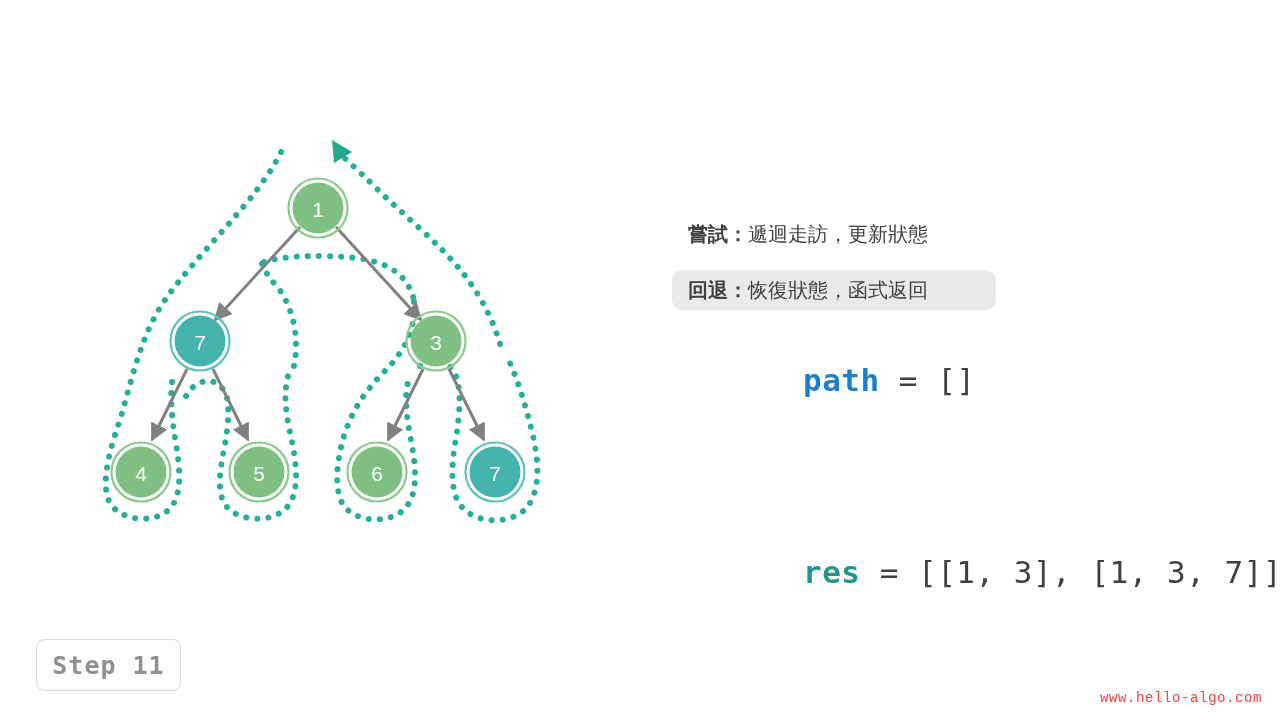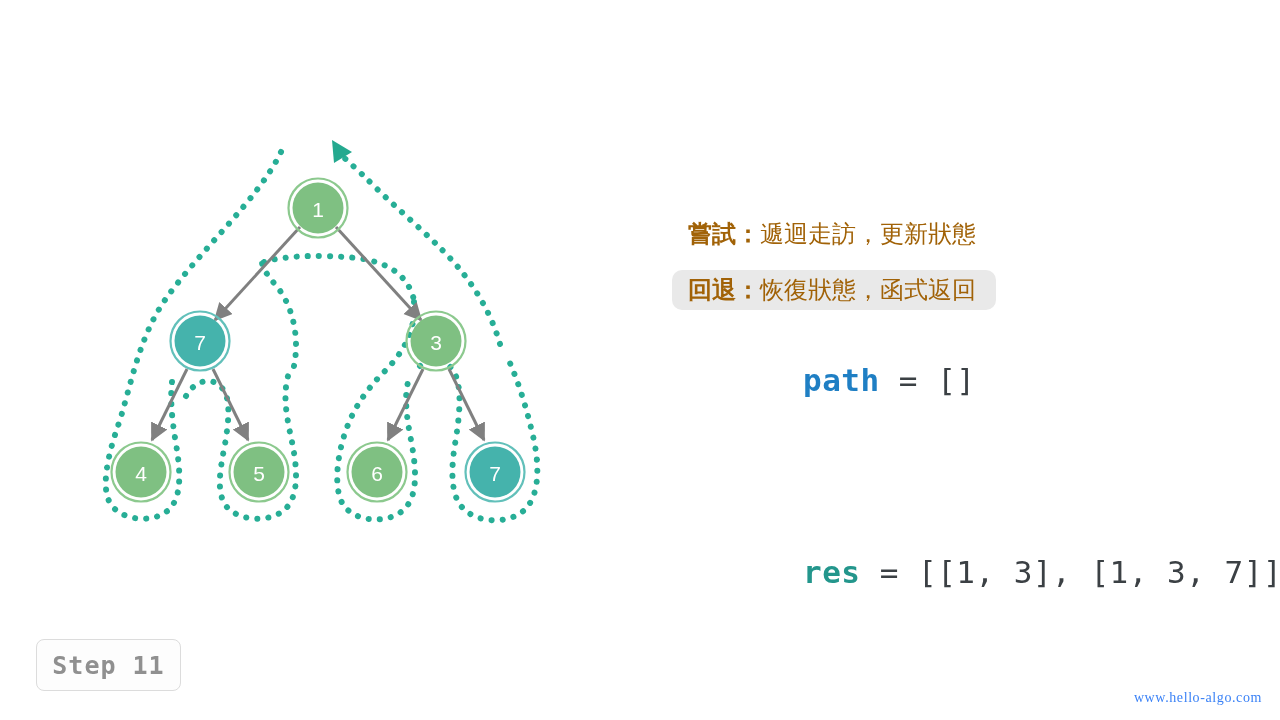--- a/index.html
+++ b/index.html
@@ -43,22 +43,22 @@
   #info-panel {
     position: absolute;
     left: 688px;
     top: 214px;
     width: 560px;
   }
 
   .desc-line {
     height: 40px;
     line-height: 40px;
-    font-size: 24px;
-    color: #a16207;
+    font-size: 20px;
+    color: #404040;
     white-space: nowrap;
     padding: 0 16px;
     margin-left: -16px;
     border-radius: 9px;
     box-sizing: border-box;
     display: block;
     width: 324px;
   }
   .desc-line .kw {
     font-weight: bold;
@@ -103,23 +103,23 @@
     font-weight: bold;
     color: #909090;
     letter-spacing: 1px;
   }
 
   
   #watermark {
     position: absolute;
     right: 18px;
     bottom: 14px;
-    font-family: Liberation Serif, serif;
+    font-family: Liberation Mono, monospace;
     font-size: 14px;
-    color: #3b82f6;
+    color: #ef4444;
     letter-spacing: 0.6px;
   }
 </style>
 </head>
 <body>
 
 <div id="stage">
 
   <svg id="tree-svg" viewBox="0 0 660 600">
     <defs>

